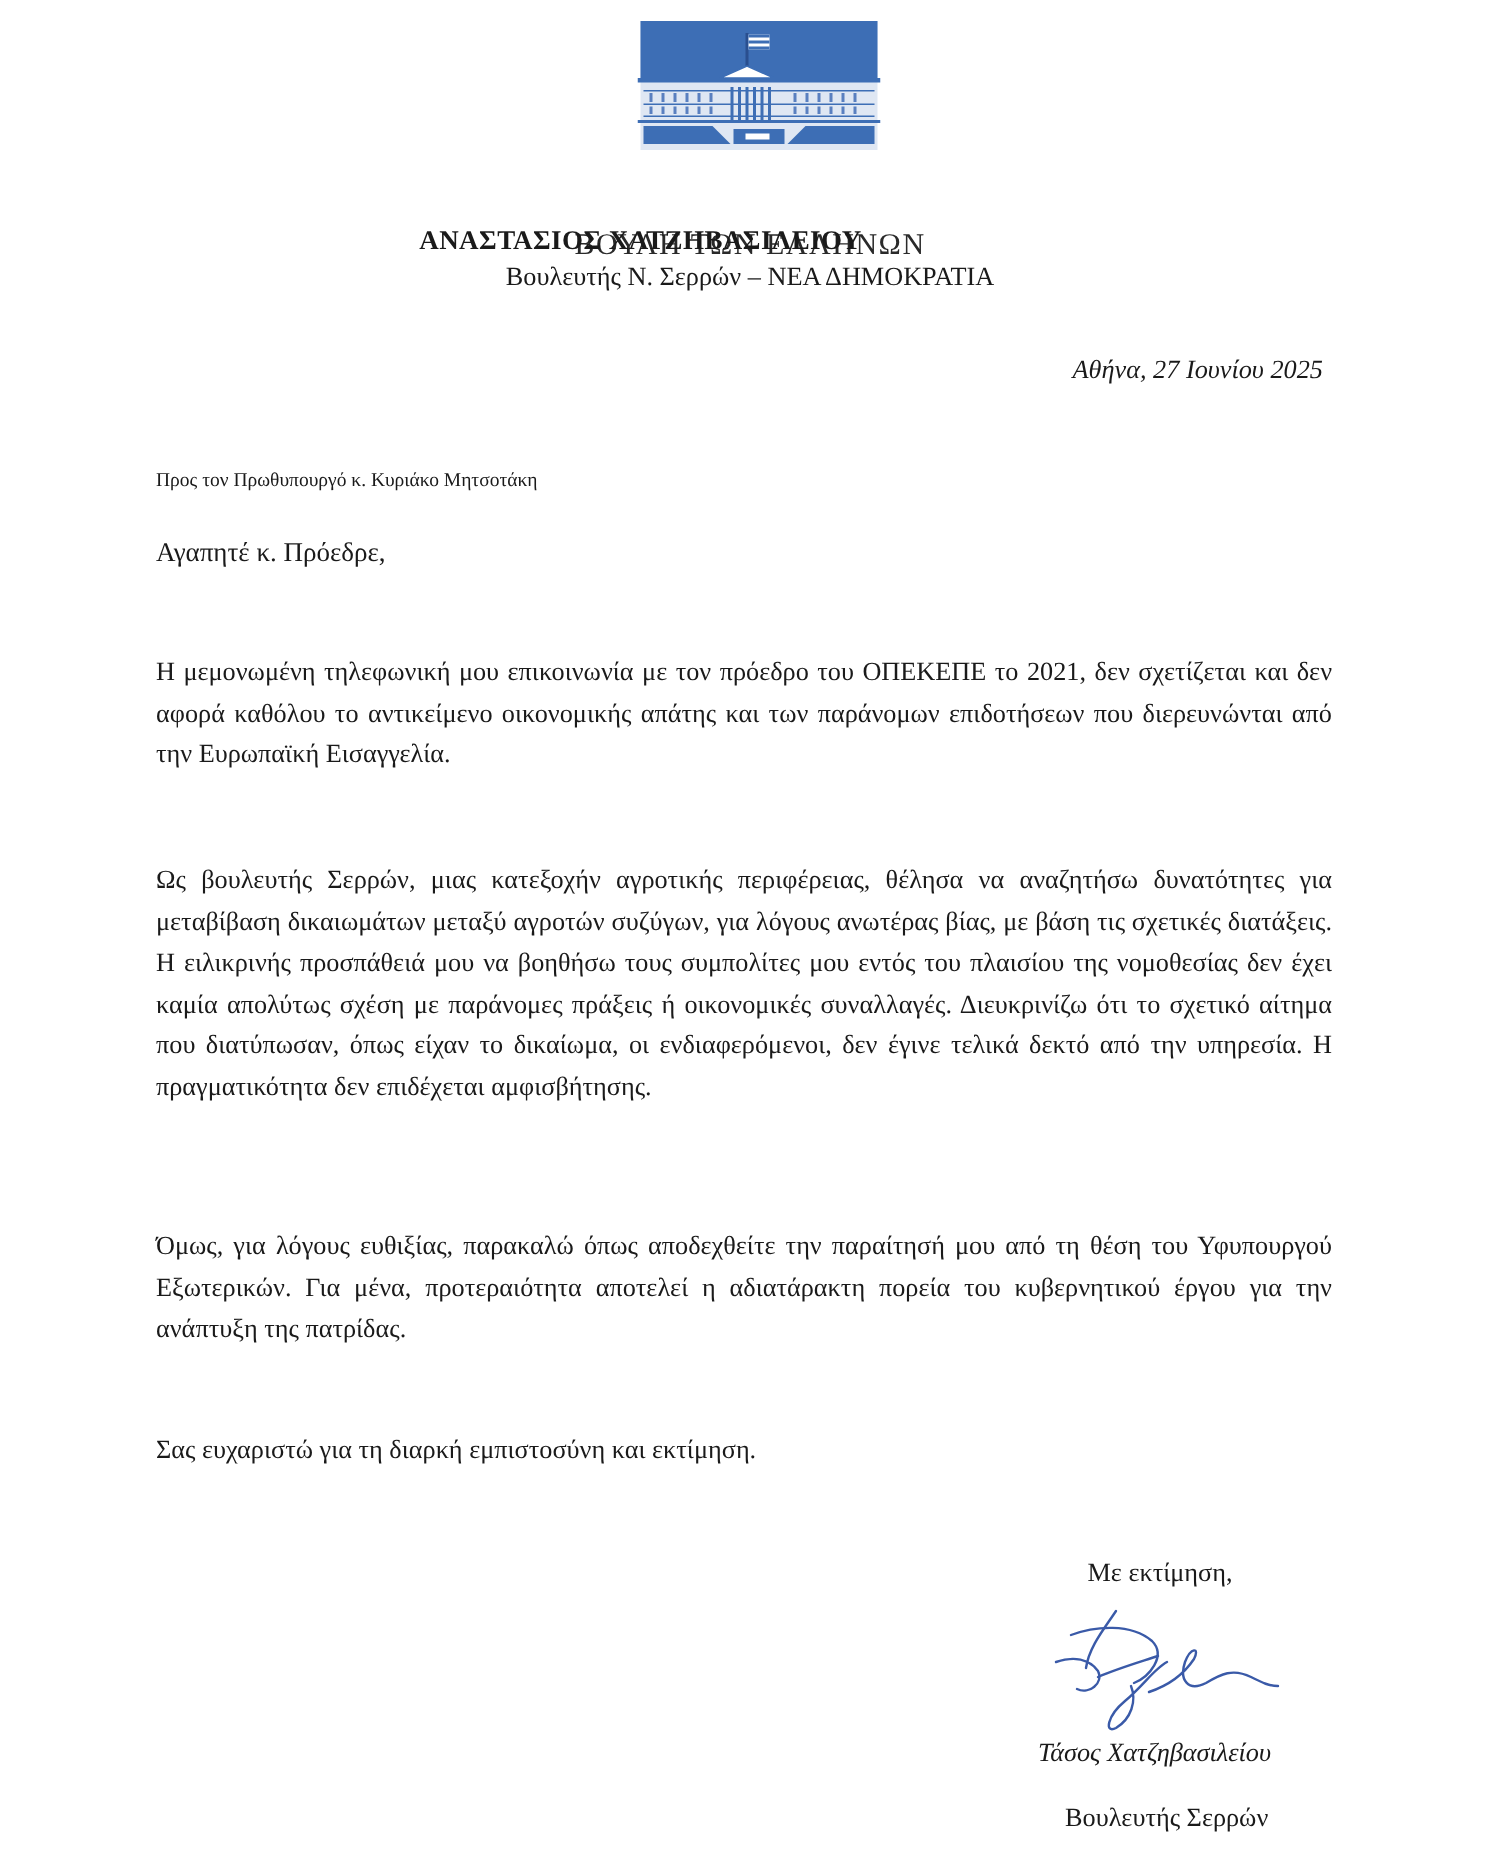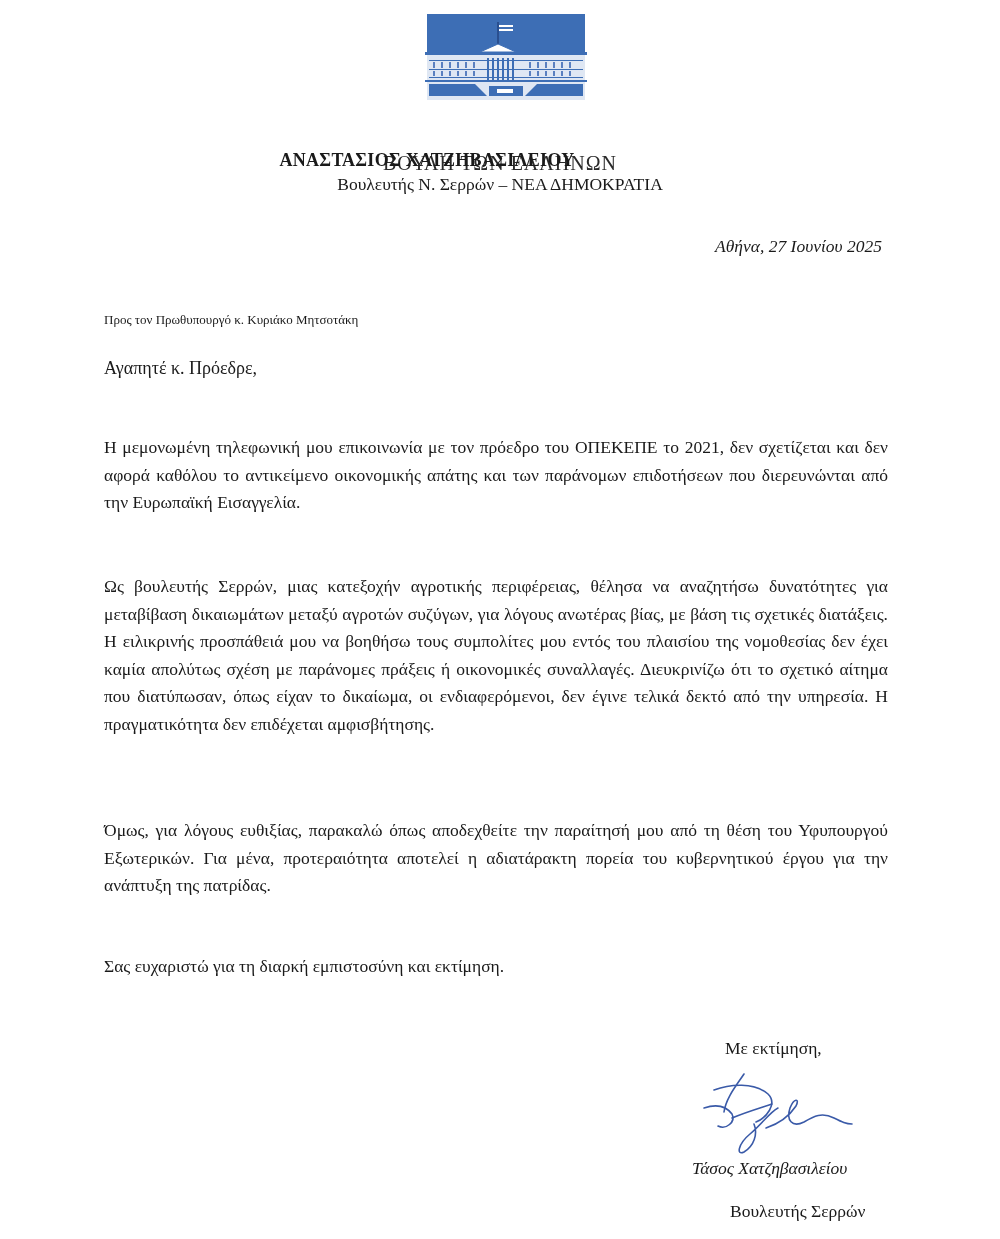--- a/index.html
+++ b/index.html
@@ -17,21 +17,21 @@
     .salutation { position: absolute; left: 104px; top: 358px; font-size: 18px; }
     .para { position: absolute; left: 104px; width: 784px; font-size: 17.5px; line-height: 27.5px;
             text-align: justify; }
     .p1 { top: 434px; }
     .p2 { top: 573px; }
     .p3 { top: 817px; }
     .thanks { position: absolute; left: 104px; top: 956px; font-size: 17.5px; }
     .closing { position: absolute; left: 725px; top: 1038px; font-size: 17.5px; }
     .signature { position: absolute; left: 696px; top: 1068px; width: 160px; height: 90px; }
     .signer { position: absolute; left: 692px; top: 1158px; font-size: 17.5px; font-style: italic; }
-    .signer-title { position: absolute; left: 710px; top: 1201px; font-size: 17.5px; margin-left: 20px; }
+    .signer-title { position: absolute; left: 710px; top: 1201px; font-size: 17.5px; }
   </style>
 </head>
 <body>
 
 <div>
   <svg class="logo" viewBox="0 0 162 86">
     <rect x="2" y="0" width="158" height="86" fill="#dfe7f3"></rect>
     <rect x="2" y="0" width="158" height="38" fill="#3d6eb5"></rect>
 
     <rect x="72" y="8" width="2" height="22" fill="#2a4f8f"></rect>

